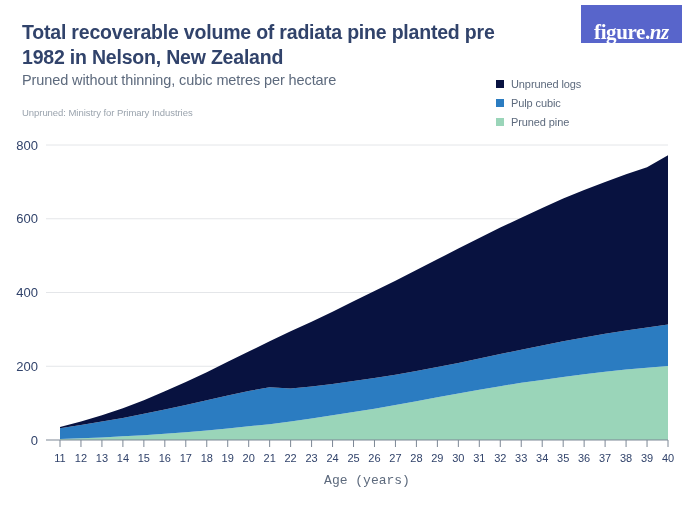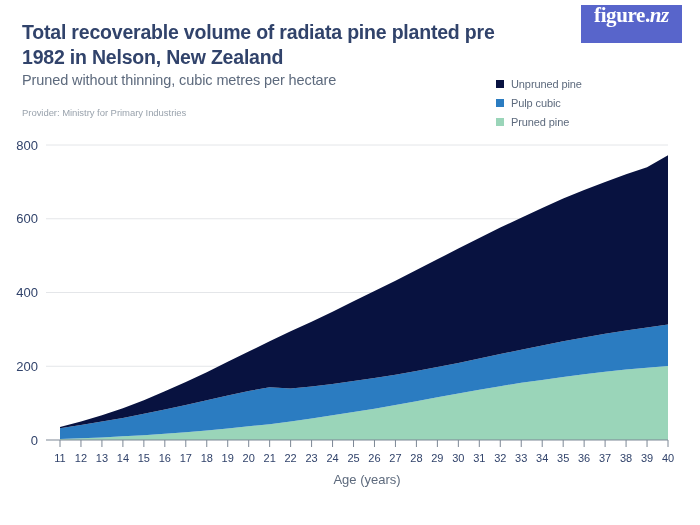--- a/index.html
+++ b/index.html
@@ -61,21 +61,21 @@
 
   
   #logo {
     position: absolute;
     right: 18px;
     top: 5px;
     width: 101px;
     height: 38px;
     background: #5865cb;
     display: flex;
-    align-items: flex-start;
+    align-items: flex-end;
     justify-content: center;
   }
   #logo-text {
     font-family: "Liberation Serif", serif;
     font-size: 21px;
     font-weight: 700;
     color: #ffffff;
     letter-spacing: -0.4px;
     line-height: 1;
   }
@@ -150,40 +150,41 @@
     left: 0;
     top: 472px;
     width: 700px;
     text-align: center;
     font-size: 13px;
     color: #5d6a7d;
   }
   #xaxis-title-inner {
     display: inline-block;
     margin-left: 34px;
+    font-family: Liberation Mono, monospace;
   }
 </style>
 </head>
 <body>
 
 <div id="page">
 
   <div id="header">
     <div id="title">Total recoverable volume of radiata pine planted pre 1982 in Nelson, New Zealand</div>
     <div id="subtitle">Pruned without thinning, cubic metres per hectare</div>
-    <div id="provider">Provider: Ministry for Primary Industries</div>
+    <div id="provider">Unpruned: Ministry for Primary Industries</div>
 
     <div id="logo">
       <span id="logo-text"><span>figure.</span><span class="nz">nz</span></span>
     </div>
 
     <div id="legend">
       <div class="legend-item">
         <span class="legend-swatch" style="background:#081240"></span>
-        <span class="legend-label">Unpruned pine</span>
+        <span class="legend-label">Unpruned logs</span>
       </div>
       <div class="legend-item">
         <span class="legend-swatch" style="background:#2B7CC1"></span>
         <span class="legend-label">Pulp cubic</span>
       </div>
       <div class="legend-item">
         <span class="legend-swatch" style="background:#9AD5B9"></span>
         <span class="legend-label">Pruned pine</span>
       </div>
     </div>

